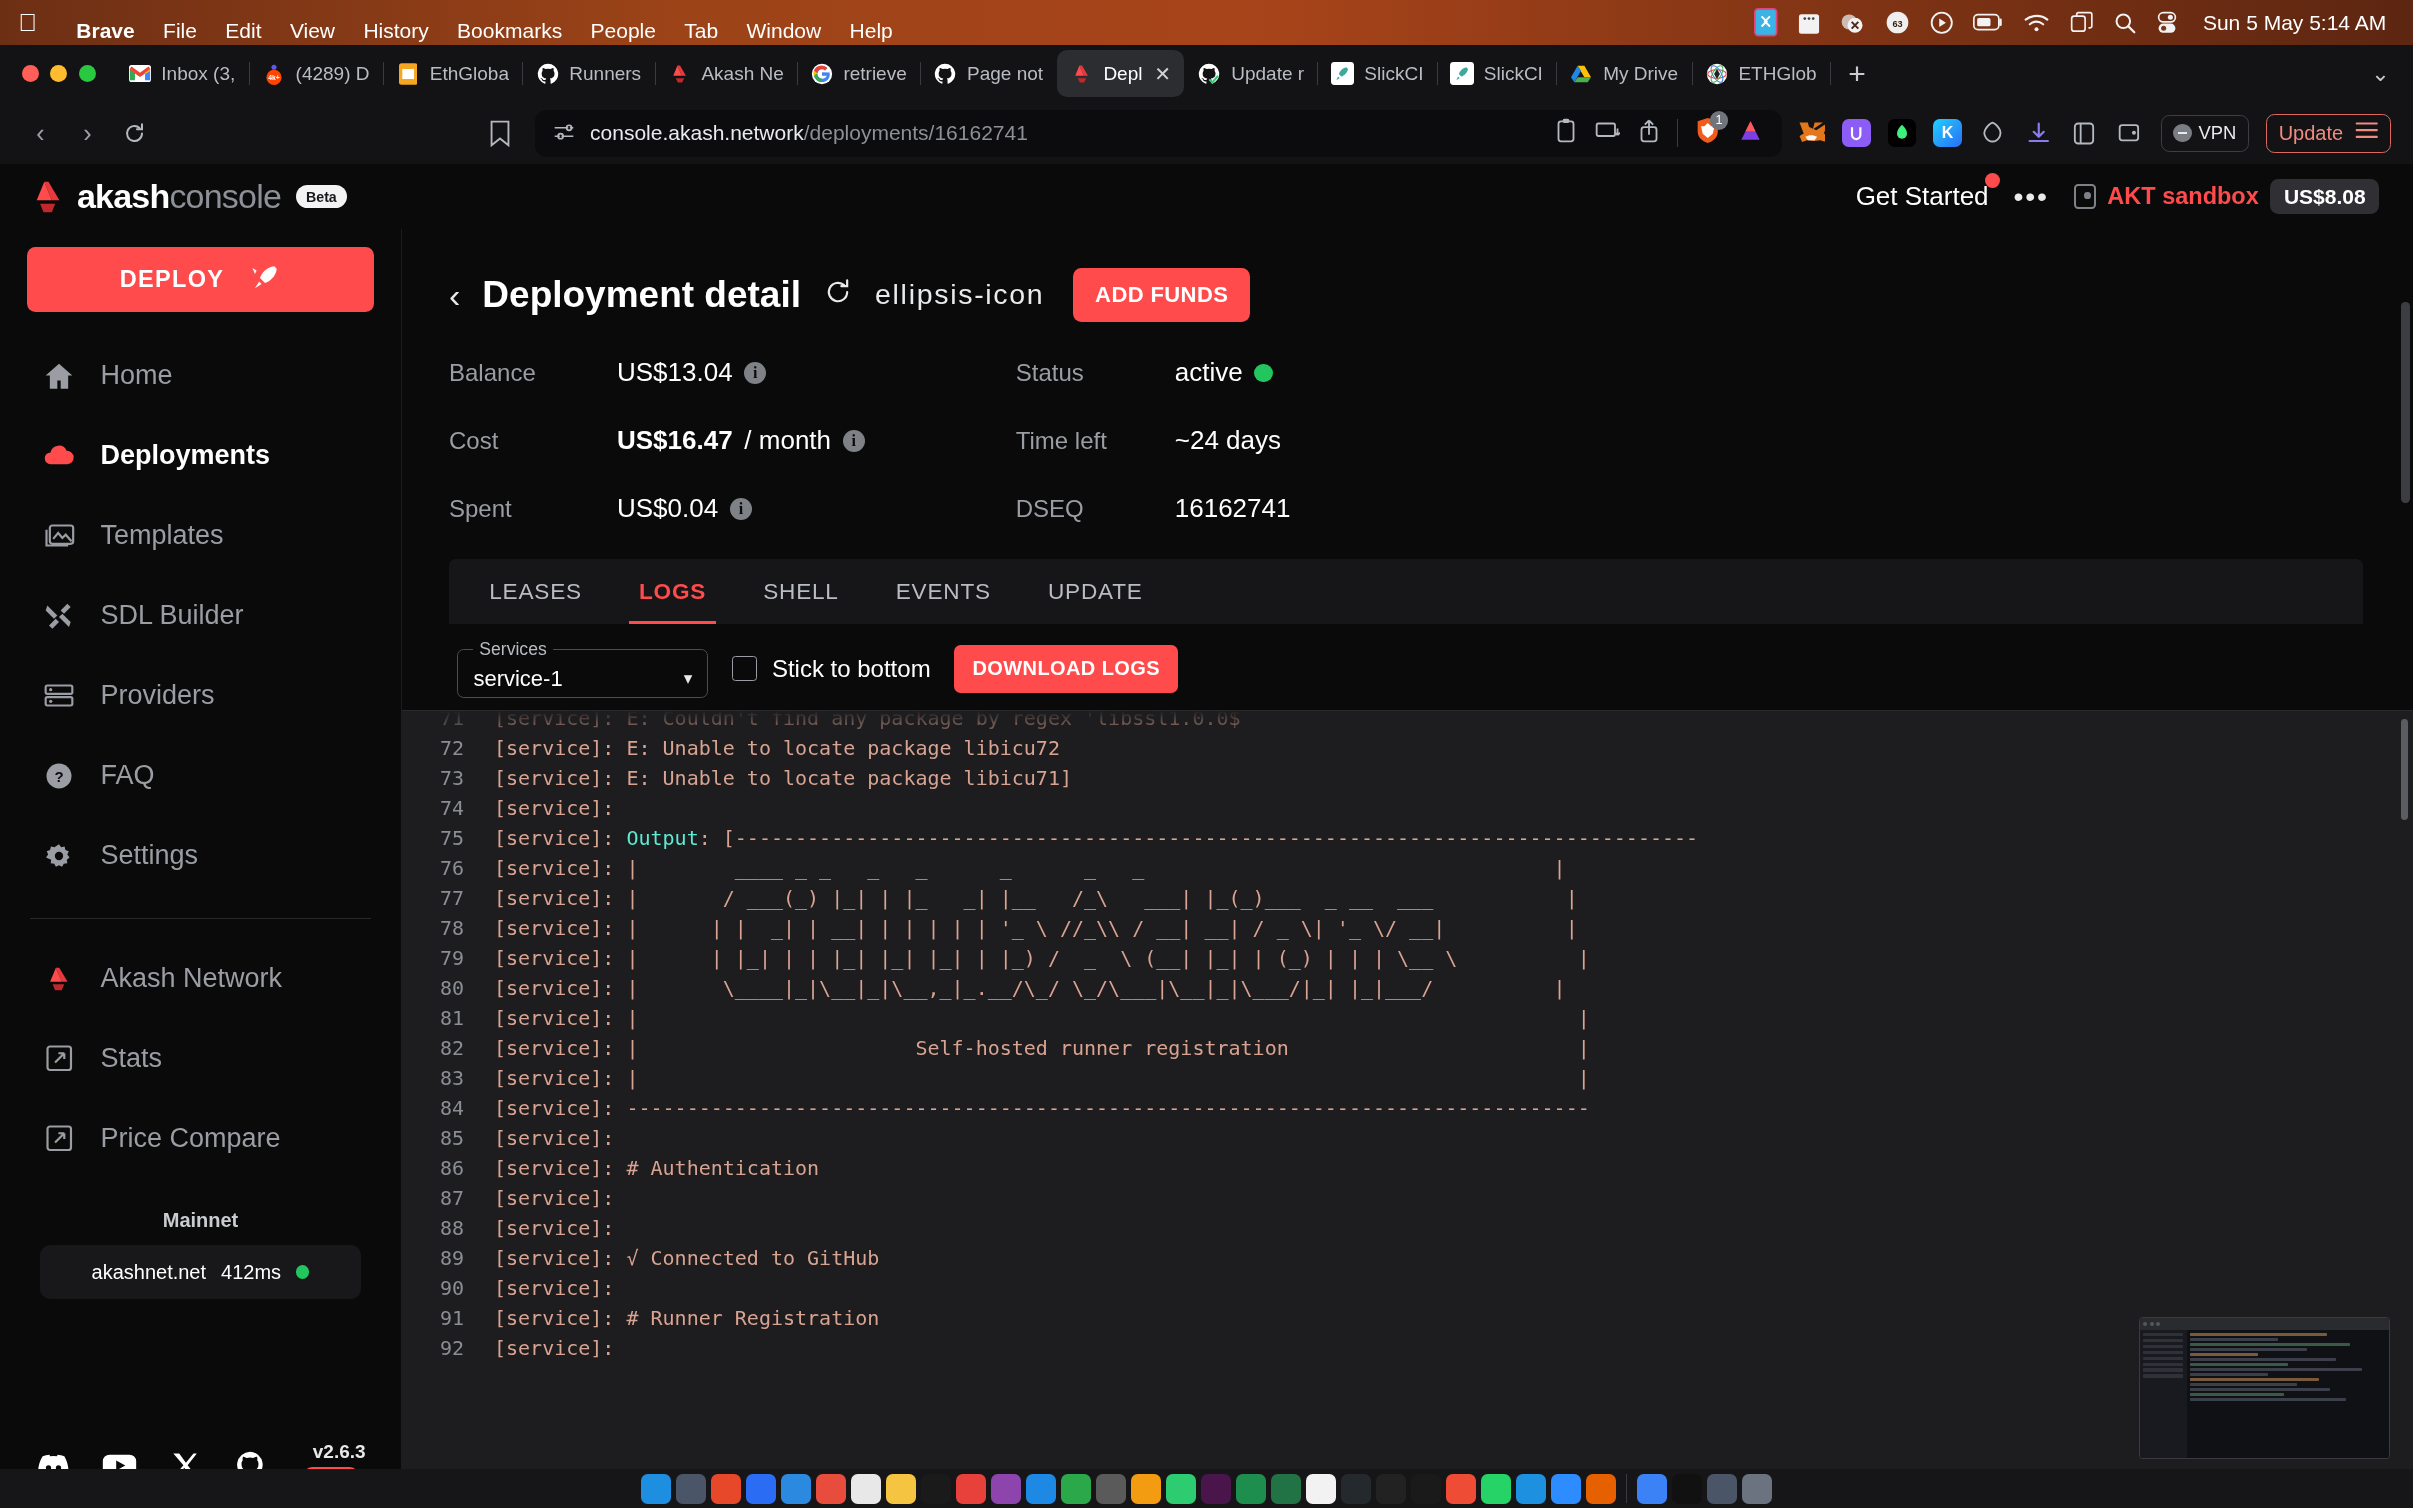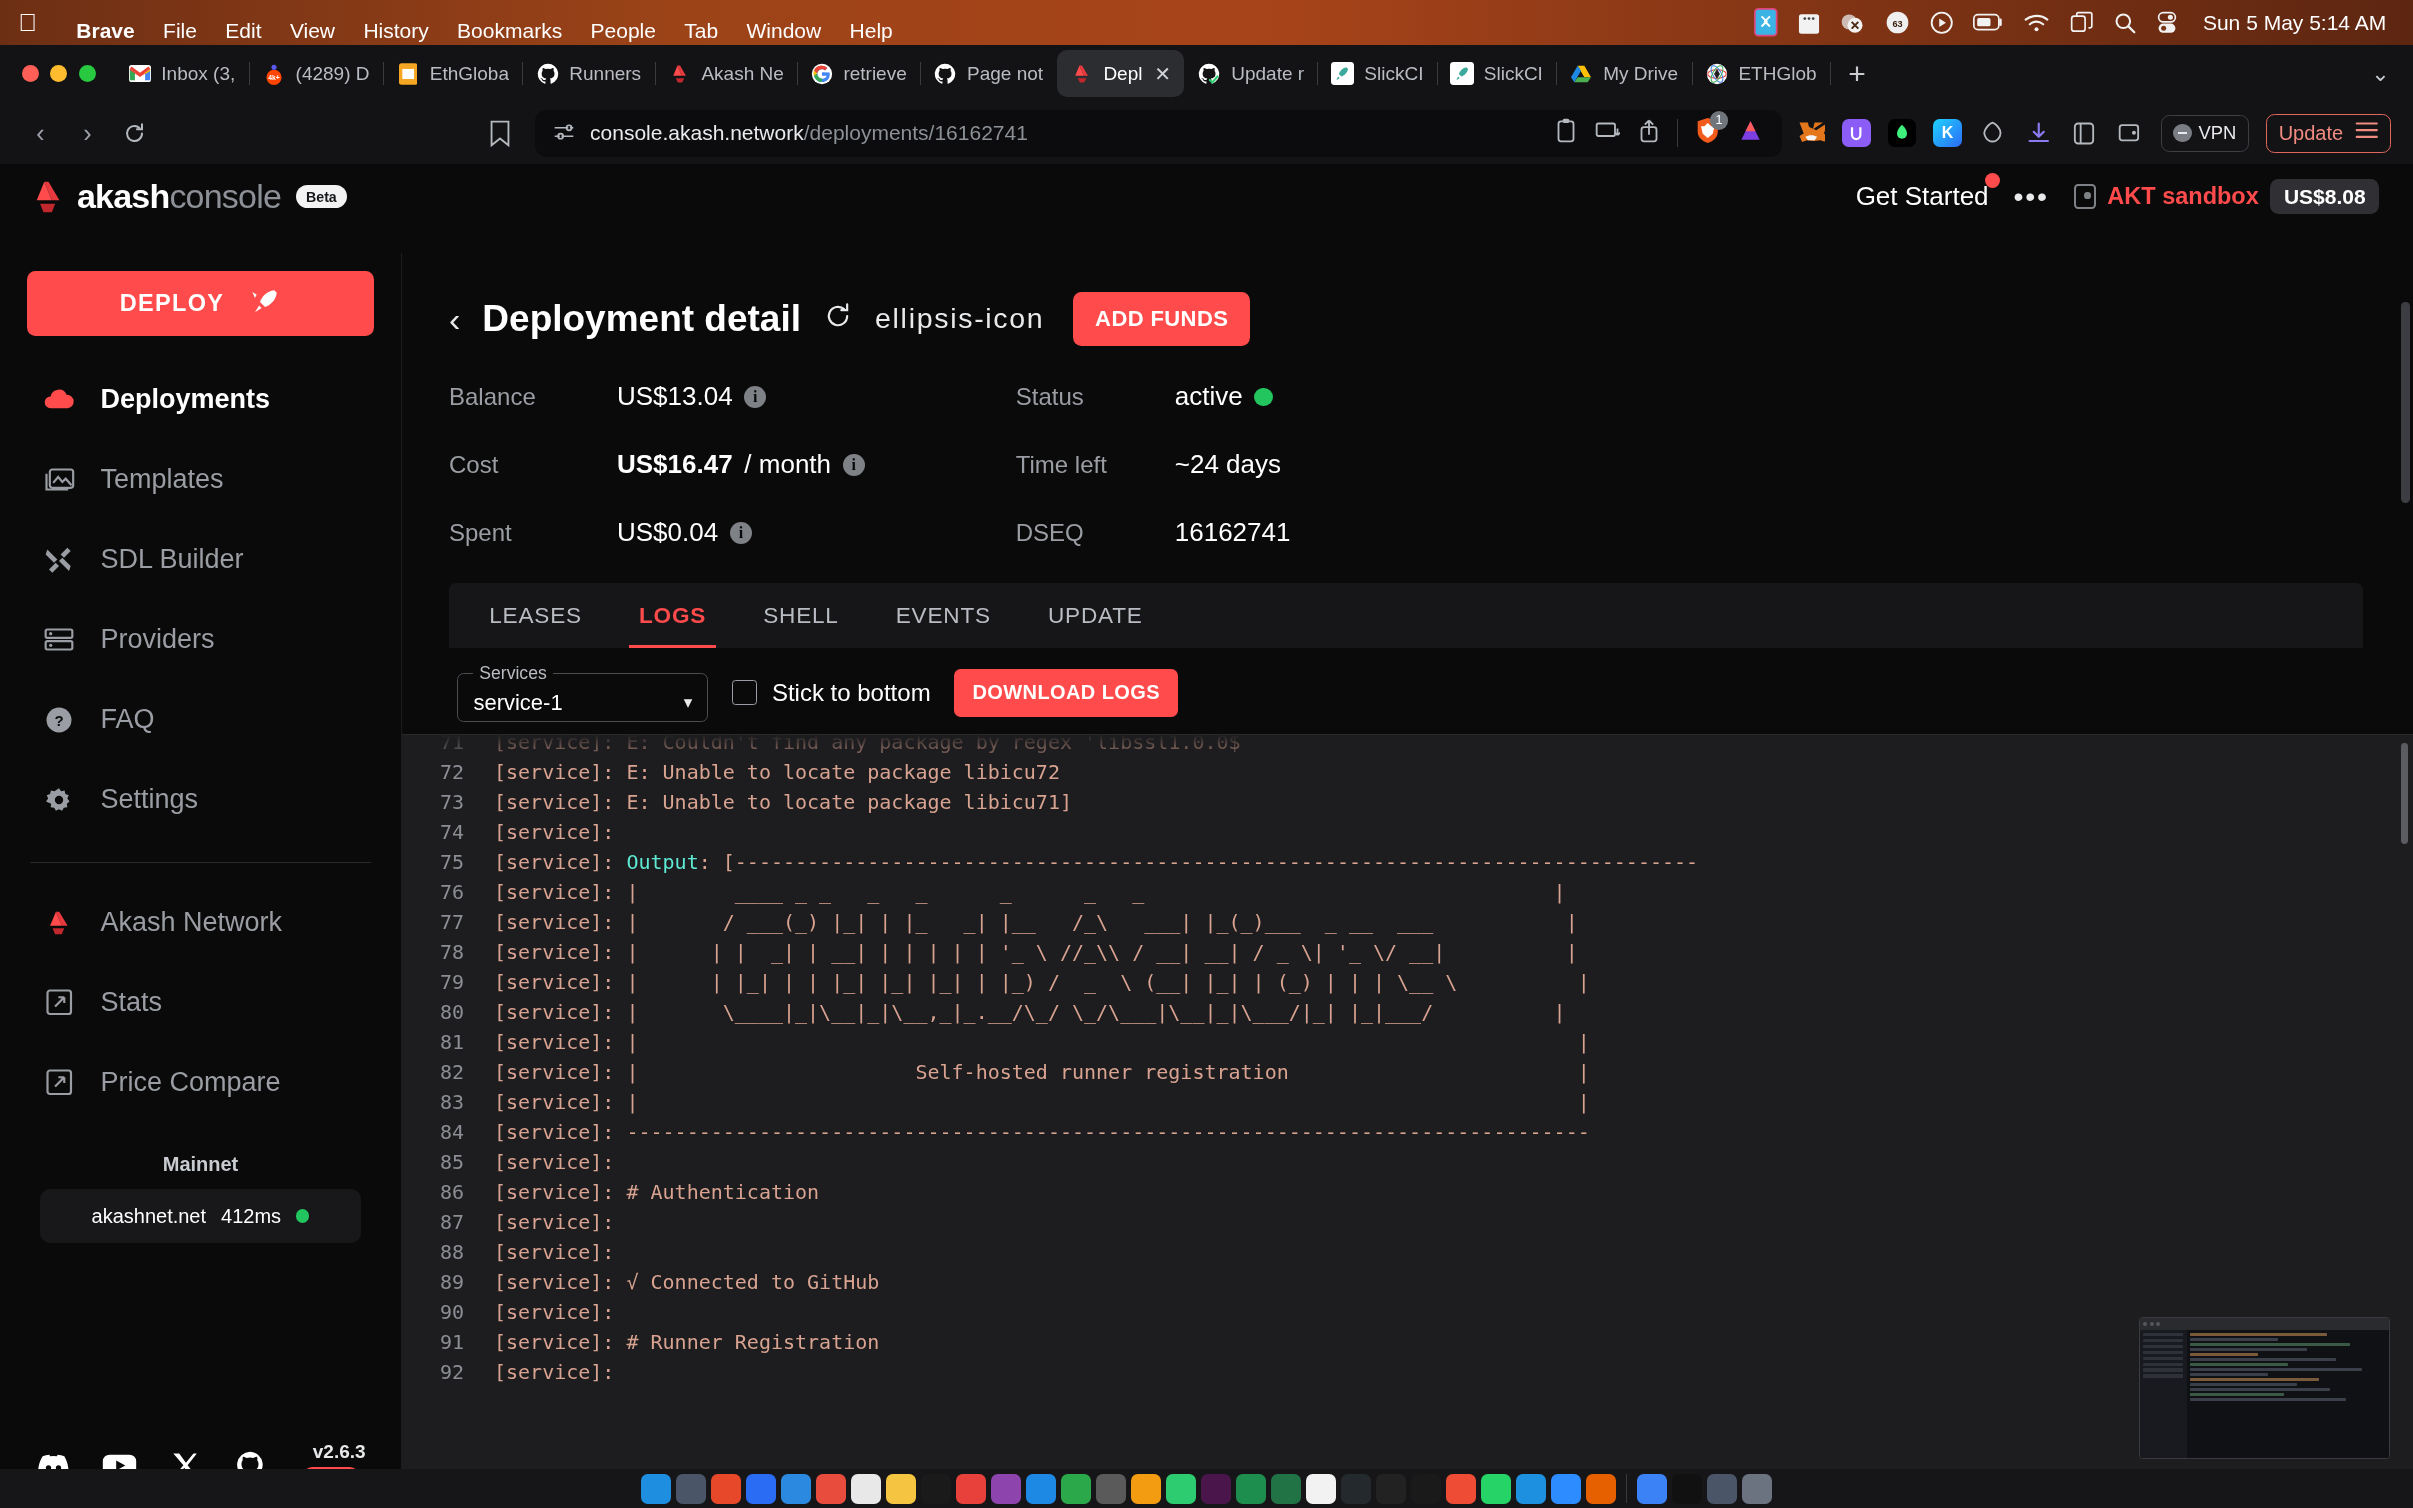--- a/index.html
+++ b/index.html
@@ -59,21 +59,21 @@
   }
   .urltext { font-size:21px; color:#e8eaed; white-space:nowrap; overflow:hidden;}
   .urltext .dim { color:#8c9097; }
   .url-actions { margin-left:auto; display:flex; align-items:center; gap:18.4px; color:#b4b8bf; font-size:20px;}
   .ext-row { display:flex; align-items:center; gap:17px; padding-right:5px;}
   .ext { width:28.5px;height:28.5px;border-radius:6.7px; display:flex;align-items:center;justify-content:center; font-size:16px; font-weight:bold; color:#fff; overflow:hidden;}
   .vpn-pill { display:flex;align-items:center;gap:6.7px; border:0.8px solid #3d3f45; border-radius:8.4px; height:37px;padding:0 11.7px; color:#e8eaed; font-size:18.4px;}
   .update-pill { display:flex;align-items:center;gap:11.7px; border:0.8px solid #e0675d; border-radius:8.4px; height:39px;padding:0 11.7px; color:#f08b80; font-size:20px;}
 
   
-  .app { flex:1; display:flex; flex-direction:column; background:#0a0a0a; overflow:hidden;gap:24px;}
+  .app { flex:1; display:flex; flex-direction:column; background:#0a0a0a; overflow:hidden;}
   .appheader { height:65px; display:flex; align-items:center; padding:0 34px 0 30px; background:#0a0a0a;}
   .logo { display:flex; align-items:center; gap:10px;}
   .logo .mark { width:37px;height:34px; position:relative;}
   .logo .txt { font-size:34px; letter-spacing:-0.8px;}
   .logo .txt b{ color:#fff; font-weight:700;}
   .logo .txt span{ color:#8d9096; font-weight:400;}
   .beta-chip { background:#f3f3f3; color:#17181b; border-radius:11.7px; font-size:14.2px; font-weight:700; padding:3.4px 10px; margin-left:5px;}
   .appheader .right { margin-left:auto; display:flex; align-items:center; gap:25px;}
   .getstarted { color:#fff; font-size:26px; position:relative;}
   .getstarted .dot { position:absolute; right:-11.7px; top:-8.4px; width:15px;height:15px;border-radius:50%;background:#ff4b4b;}
@@ -552,20 +552,28 @@
       <div class="sidebar">
         <div class="deploybtn">
           <span>DEPLOY</span>
           <span><svg width="32" height="28.5" viewBox="0 0 38 34">
                 <path d="M30 4c-9 1-15 8-17 14l6 6c6-2 13-8 14-17z" fill="#fff"></path>
                 <path d="M12 22l-5 8 8-5z" fill="#fff"></path>
                 <path d="M4 6l5 3-2 4z" fill="#fff"></path>
               </svg></span>
         </div>
 
+        <div class="navitem">
+          <span class="nicon">
+              <svg width="30" height="28.5" viewBox="0 0 36 34">
+                <path d="M18 2L2 16h5v16h9V22h4v10h9V16h5z" fill="#9a9da3"></path>
+              </svg>
+            </span>
+          <span>Home</span>
+        </div>
         <div class="navitem active">
           <span class="nicon">
               <svg width="32" height="23.5" viewBox="0 0 38 28">
                 <path d="M9 24a7 7 0 010-14 10 10 0 0119-2 7 7 0 011 16z" fill="#ff4b4b"></path>
               </svg>
             </span>
           <span>Deployments</span>
         </div>
         <div class="navitem">
           <span class="nicon">

